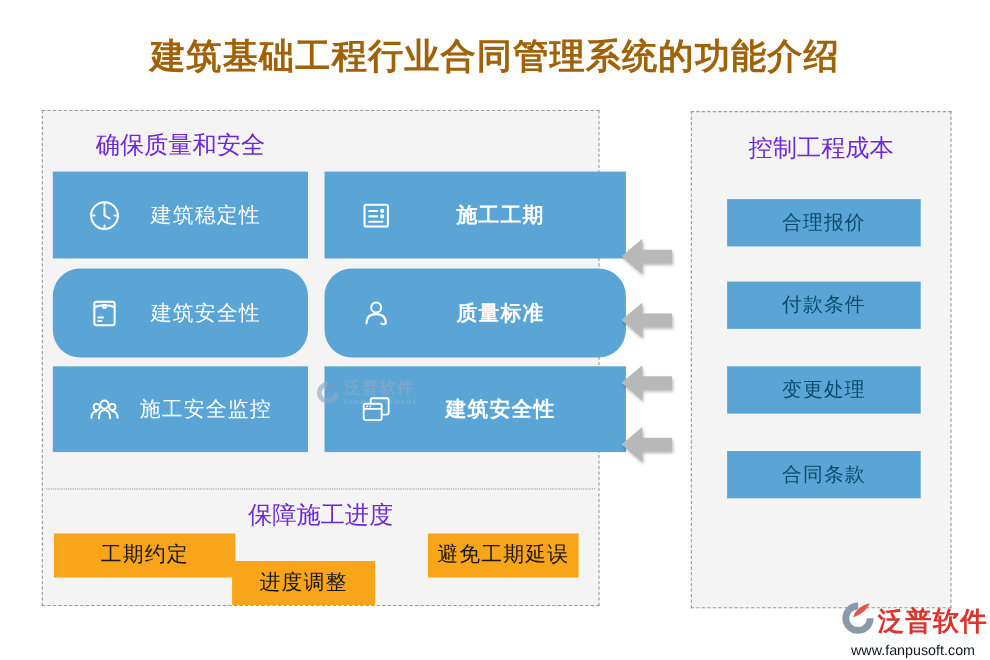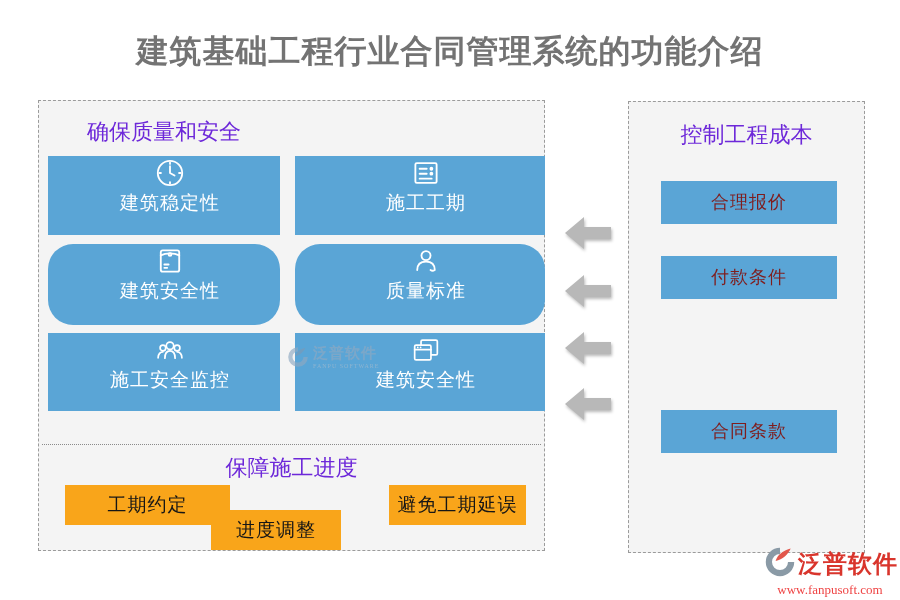--- a/index.html
+++ b/index.html
@@ -5,71 +5,71 @@
   html,body{margin:0;padding:0;}
   body{
     width:900px;height:600px;position:relative;overflow:hidden;
     background:#ffffff;
     font-family:"Liberation Serif","DejaVu Serif",serif;
   }
   .abs{position:absolute;}
   
   #page-title{
     left:0;top:30px;width:900px;text-align:center;
-    font-size:32px;font-weight:700;color:#737373;letter-spacing:1px;
+    font-size:32px;font-weight:700;color:#a16207;letter-spacing:1px;
   }
   
   .panel{
     background:#f4f4f4;border:1px dashed #9b9b9b;box-sizing:border-box;
   }
   #left-panel{left:38px;top:100px;width:507px;height:451px;}
   #right-panel{left:628px;top:101px;width:237px;height:452px;}
   .section-header{
     font-size:22px;color:#6d28d9;text-align:center;white-space:nowrap;
   }
   
   .feature-btn{
     background:#5aa5d6;color:#ffffff;display:flex;align-items:center;
-    box-sizing:border-box;padding:0 18px 0 30px;flex-direction:column;
+    box-sizing:border-box;padding:0 18px 0 30px;
   }
   .feature-btn .icon{flex:0 0 34px;height:34px;}
   .feature-btn .lbl{flex:1;text-align:center;font-size:19px;letter-spacing:1px;}
   .col-left{left:9px;width:232px;}
-  .col-right{left:256px;width:250px;}
+  .col-right{left:256px;width:274px;font-weight:bold;}
   .row1{top:55px;height:79px;}
   .row2{top:143px;height:81px;border-radius:25px;}
   .row3{top:232px;height:78px;}
   
   #progress-divider{left:3px;right:3px;top:343px;border-top:1px dotted #8a8a8a;height:0;}
   #progress-header{left:0;width:100%;top:352px;}
   .orange-btn{
     background:#f9a51a;color:#161616;text-align:center;
     height:40px;line-height:40px;top:384px;font-size:19px;letter-spacing:1px;
   }
   
   .cost-btn{
     left:32px;width:176px;height:43px;line-height:43px;background:#5aa5d6;
-    color:#7f1d1d;text-align:center;font-size:18px;letter-spacing:1px;
+    color:#0c4a6e;text-align:center;font-size:18px;letter-spacing:1px;
   }
   
   .arrow{left:565px;width:46px;height:32px;}
   .arrow svg{filter:drop-shadow(1.5px 2px 1.5px rgba(0,0,0,0.28));}
   
   #watermark{
     left:248px;top:245px;display:flex;align-items:flex-start;gap:4px;
     opacity:0.65;pointer-events:none;
   }
   #watermark .wm-text{line-height:1;}
   #watermark .wm-cn{font-size:15px;color:#8fa9c2;font-weight:700;letter-spacing:1px;}
   #watermark .wm-en{font-size:6px;color:#a8bccd;letter-spacing:1px;margin-top:2px;}
   
   #footer-logo{left:764px;top:546px;width:132px;}
   #footer-logo .row{display:flex;align-items:center;}
   #footer-logo .brand{font-size:24px;font-weight:700;color:#d9352c;letter-spacing:1px;white-space:nowrap;}
-  #footer-logo .url{font-size:13px;color:#ef4444;text-align:center;margin-top:0px;font-family:Liberation Serif, serif;}
+  #footer-logo .url{font-size:13px;color:#0f172a;text-align:center;margin-top:0px;font-family:Liberation Sans, sans-serif;}
 </style>
 </head>
 <body>
 
 <div id="page-title" class="abs">建筑基础工程行业合同管理系统的功能介绍</div>
 
 <div id="left-panel" class="abs panel">
 
   <div class="abs section-header" style="left:9px;top:16px;width:232px;">确保质量和安全</div>
 
@@ -147,21 +147,21 @@
         <circle cx="6.2" cy="10.2" r="0.6" fill="#fff" stroke="none"></circle>
         <circle cx="8.2" cy="10.2" r="0.6" fill="#fff" stroke="none"></circle>
       </svg>
     </span>
     <span class="lbl">建筑安全性</span>
   </div>
 
   <div id="progress-divider" class="abs"></div>
   <div id="progress-header" class="abs section-header">保障施工进度</div>
 
-  <div class="abs orange-btn" style="left:10px;width:165px;margin-left:16px;">工期约定</div>
+  <div class="abs orange-btn" style="left:10px;width:165px;">工期约定</div>
   <div class="abs orange-btn" style="left:172px;width:130px;margin-top:25px;">进度调整</div>
   <div class="abs orange-btn" style="left:350px;width:137px;">避免工期延误</div>
 
   <div id="watermark" class="abs">
     <span>
       <svg width="22" height="22" viewBox="0 0 36 36">
         <path d="M18 2 a16 16 0 1 0 16 16 h-7 a9 9 0 1 1 -9-9 z" fill="#8fa9c2"></path>
         <path d="M13 17 C15 9.5 22.5 4.5 30 2.8 C27 9.5 21 15 13 17 z" fill="#7d99b5"></path>
       </svg>
     </span>
@@ -190,20 +190,21 @@
 <div class="abs arrow" style="top:388px;">
   <svg width="46" height="32" viewBox="0 0 46 32">
       <polygon points="0,16 19,0 19,10 46,10 46,22 19,22 19,32" fill="#b8b8b8"></polygon>
     </svg>
 </div>
 
 <div id="right-panel" class="abs panel">
   <div class="abs section-header" style="left:0;top:18px;width:100%;">控制工程成本</div>
   <div class="abs cost-btn" style="top:79px;">合理报价</div>
   <div class="abs cost-btn" style="top:154px;">付款条件</div>
+  <div class="abs cost-btn" style="top:231px;">变更处理</div>
   <div class="abs cost-btn" style="top:308px;">合同条款</div>
 </div>
 
 <div id="footer-logo" class="abs">
   <div class="row">
     <span style="margin-right:2px;">
       <svg width="32" height="32" viewBox="0 0 36 36">
         <path d="M18 2 a16 16 0 1 0 16 16 h-7 a9 9 0 1 1 -9-9 z" fill="#8a9aa6"></path>
         <path d="M13 17 C15 9.5 22.5 4.5 30 2.8 C27 9.5 21 15 13 17 z" fill="#e2574c"></path>
       </svg>

